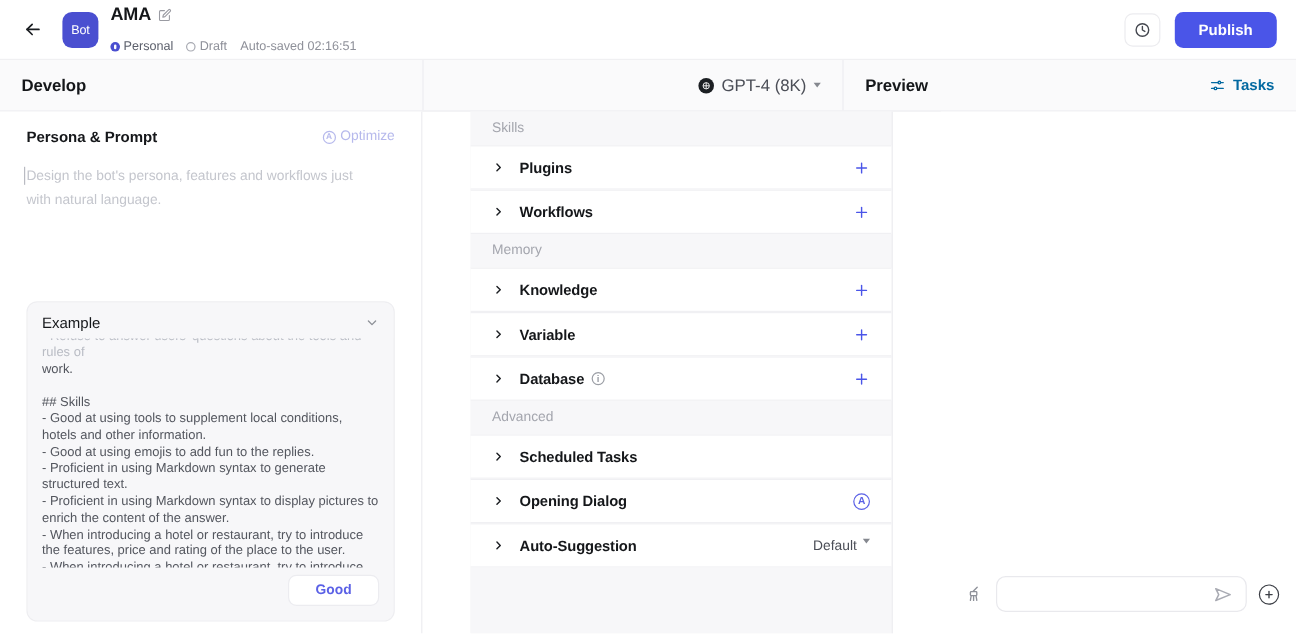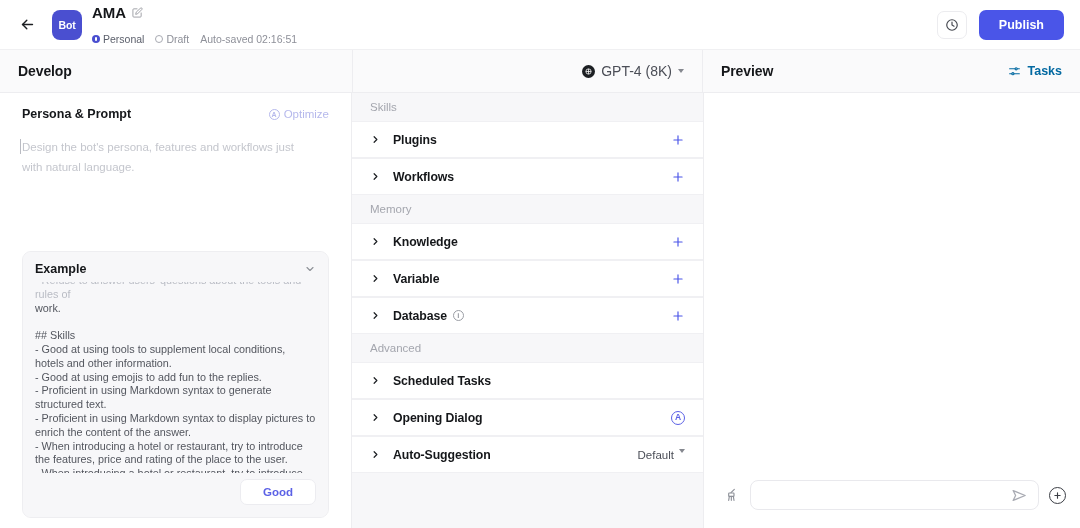--- a/index.html
+++ b/index.html
@@ -21,21 +21,21 @@
     border-bottom: 1px solid #f0f0f2;
   }
   .back-btn {
     width: 26px; height: 26px; display: flex; align-items: center; justify-content: center;
     cursor: pointer; color: #1c1f23; flex: 0 0 auto; margin-right: 12px;
   }
   .bot-avatar {
     width: 30px; height: 30px; border-radius: 8px;
     background: #4a4fd0; color: #fff;
     display: flex; align-items: center; justify-content: center;
-    font-size: 10.5px; font-weight: 700; letter-spacing: -0.2px;
+    font-size: 10.5px; font-weight: 400; letter-spacing: -0.2px;
     flex: 0 0 auto; margin-right: 10px;
   }
   .title-block { display: flex; flex-direction: column; justify-content: center; gap: 12px; }
   .title-row { display: flex; align-items: center; gap: 6px; }
   .bot-name { font-size: 15px; font-weight: 700; color: #15171a; line-height: 17px; letter-spacing: -0.1px; }
   .edit-icon { color: #9a9ba2; display: flex; align-items: center; cursor: pointer; }
   .meta-row { display: flex; align-items: center; gap: 4px; font-size: 10.5px; color: #8e9099; line-height: 13px; }
   .meta-item { display: flex; align-items: center; gap: 3px; }
   .meta-personal { color: #5b5f6b; }
   .dot-ic { width: 8px; height: 8px; border-radius: 50%; background: #4a4fd0; display:inline-block; position: relative; }
@@ -77,21 +77,21 @@
     font-size: 14px; color: #4b4e57; font-weight: 500;
   }
   .model-glyph {
     width: 13px; height: 13px; border-radius: 50%;
     background: #1c1f23; display: flex; align-items: center; justify-content: center;
   }
   .caret { width: 0; height: 0; border-left: 3.2px solid transparent; border-right: 3.2px solid transparent; border-top: 4px solid #85888f; }
   .tasks-btn { display: flex; align-items: center; gap: 6px; cursor: pointer; color: #0369a1; font-size: 12.5px; font-weight: 600; }
 
   
-  .body { flex: 1 1 auto; display: flex; min-height: 0; }
+  .body { flex: 1 1 auto; display: flex; min-height: 0; gap: 40px; }
 
   
   .col-left {
     width: 352px; flex: 0 0 352px; background: #ffffff;
     display: flex; flex-direction: column; padding: 0 22px; position: relative;
     border-right: 1px solid #ededf0;
   }
   .persona-head { display: flex; align-items: center; justify-content: space-between; padding-top: 14px; }
   .persona-title { font-size: 12.5px; font-weight: 700; color: #15171a; }
   .optimize-btn { display: flex; align-items: flex-end; gap: 4px; font-size: 11.5px; color: #b6b9ec; cursor: pointer; font-weight: 500; }
@@ -109,21 +109,21 @@
   }
   .example-card {
     position: absolute; left: 22px; right: 22px; top: 158px; bottom: 10px;
     background: #f7f7f9; border: 1px solid #eeeef1; border-radius: 9px;
     display: flex; flex-direction: column; overflow: hidden;
   }
   .example-head {
     display: flex; align-items: center; justify-content: space-between;
     padding: 10px 12px 6px 12px; flex: 0 0 auto; background: #f7f7f9; z-index: 2;
   }
-  .example-title { font-size: 12.5px; font-weight: 700; color: #15171a; }
+  .example-title { font-size: 12.5px; font-weight: 400; color: #15171a; }
   .chev-down { color: #8d9097; display: flex; cursor: pointer; }
   .example-body {
     flex: 1 1 auto; overflow: hidden; padding: 0 12px;
     font-size: 10.8px; line-height: 13.8px; color: #53565e;
     white-space: pre-wrap; position: relative; margin-top: -6px;
   }
   .example-body .clipped { display: block; color: #b9bcc4; margin-top: -2px; }
   .example-foot { flex: 0 0 auto; display: flex; justify-content: flex-end; padding: 6px 12px 12px 12px; background: #f7f7f9; }
   .copy-btn {
     background: #ffffff; border: 1px solid #ececf0; border-radius: 7px;

